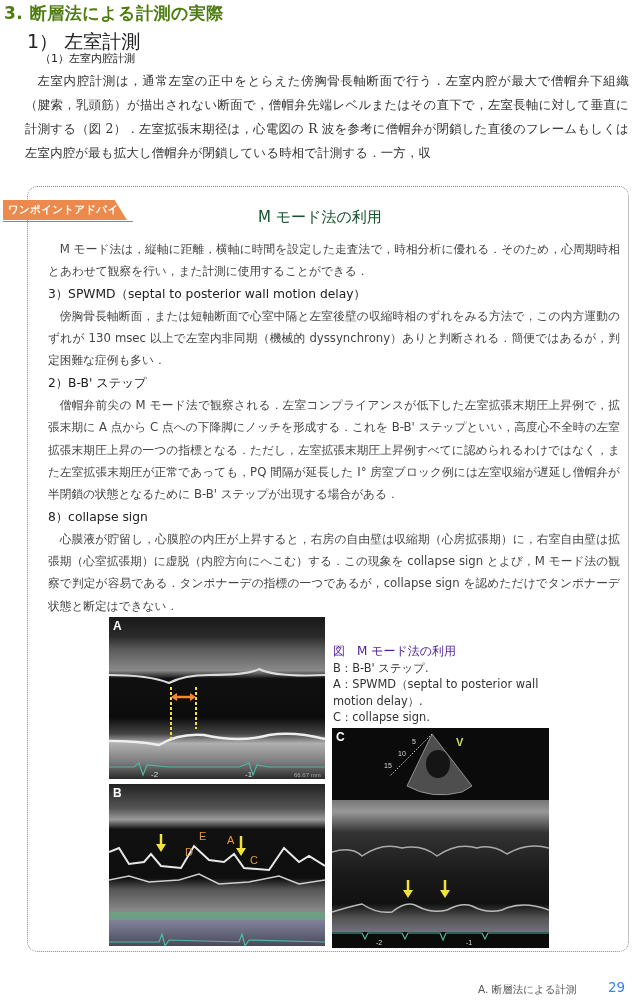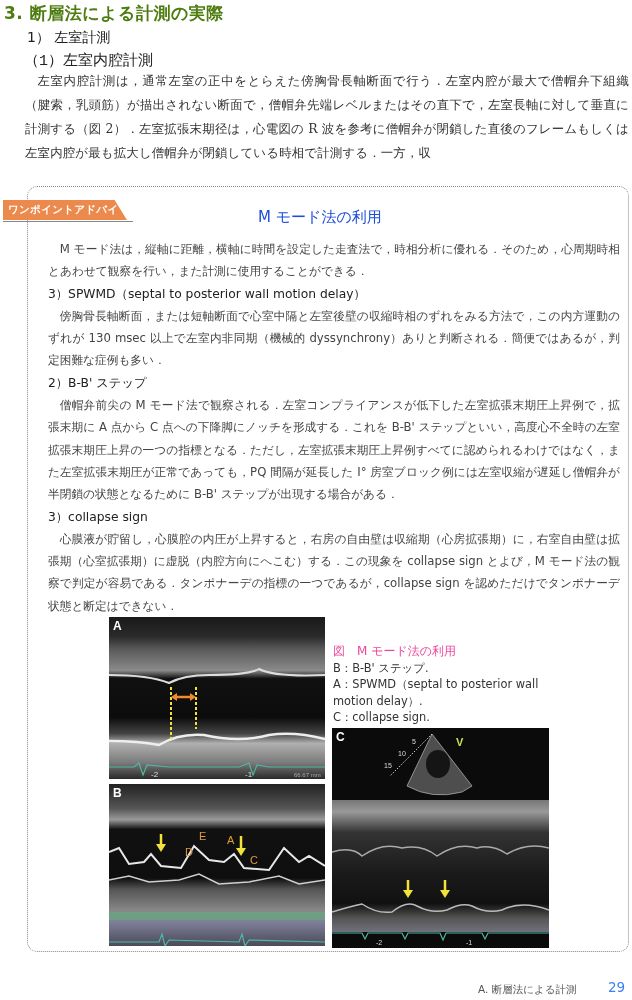--- a/index.html
+++ b/index.html
@@ -1,40 +1,40 @@
 <!DOCTYPE html>
 <html><head>
   <meta charset="utf-8">
   <style>
     * { margin: 0; padding: 0; box-sizing: border-box; }
     html, body { width: 632px; height: 1000px; background: #ffffff; overflow: hidden; }
     body { position: relative; font-family: "DejaVu Sans", sans-serif; color: #333; }
 
     .section-title { position: absolute; left: 4px; top: 2px; font-size: 17px; font-weight: bold; color: #4d7c0f; letter-spacing: 0.5px; }
-    .sub1 { position: absolute; left: 27px; top: 29px; font-size: 14px; color: #222; }
-    .sub2 { position: absolute; left: 24px; top: 51px; font-size: 15px; color: #222; font-family: Liberation Mono, monospace; }
+    .sub1 { position: absolute; left: 27px; top: 29px; font-size: 19px; color: #222; }
+    .sub2 { position: absolute; left: 40px; top: 51px; font-size: 11px; color: #222; }
     .body-text { position: absolute; left: 25px; top: 69px; width: 604px; font-family: "DejaVu Serif", serif; font-size: 12.4px; line-height: 24px; color: #333; text-align: justify; text-indent: 1em; letter-spacing: 0.2px; }
 
     .box { position: absolute; left: 27px; top: 186px; width: 602px; height: 766px; border: 1px dotted #888; border-radius: 10px; }
     .tag { position: absolute; left: 3px; top: 200px; height: 20px; width: 124px; background: #ec8a4d; color: #fff; font-size: 10.5px; font-weight: bold; padding: 3px 0 0 5px; clip-path: polygon(0 0, 90% 0, 100% 100%, 0 100%); letter-spacing: 0.3px; }
     .tag-line { position: absolute; left: 3px; top: 221px; width: 130px; height: 1px; background: #888; }
-    .box-title { position: absolute; left: 258px; top: 208px; font-size: 15px; color: #1d4ed8; }
+    .box-title { position: absolute; left: 258px; top: 208px; font-size: 15px; color: #14532d; }
 
     .advice { position: absolute; left: 48px; top: 238px; width: 572px; font-size: 11.7px; line-height: 22.3px; color: #444; text-align: justify; }
     .advice p { margin: 0; }
     .advice .ind { text-indent: 1em; }
     .advice .h { color: #222; font-size: 12.3px; }
 
     .figA { position: absolute; left: 109px; top: 617px; width: 216px; height: 162px; background: #111; overflow: hidden; }
     .figB { position: absolute; left: 109px; top: 784px; width: 216px; height: 162px; background: #111; overflow: hidden; }
     .figC { position: absolute; left: 332px; top: 728px; width: 217px; height: 220px; background: #0d0d0d; overflow: hidden; }
     .panel-label { position: absolute; left: 4px; top: 2px; color: #fff; font-weight: bold; font-size: 12px; font-family: "Liberation Sans", sans-serif; }
 
     .caption { position: absolute; left: 333px; top: 643px; width: 218px; font-size: 11.4px; line-height: 16.6px; color: #333; }
-    .caption .cap-title { color: #ec4899; font-size: 12px; }
+    .caption .cap-title { color: #4c1d95; font-size: 12px; }
 
     .footer-section { position: absolute; left: 478px; top: 983px; font-size: 10.5px; color: #555; }
     .footer-page { position: absolute; left: 608px; top: 979px; font-size: 13.5px; color: #3b82f6; }
   </style>
 </head>
 <body>
 
 <div class="section-title">3. 断層法による計測の実際</div>
 <div class="sub1">1）  左室計測</div>
 <div class="sub2">（1）左室内腔計測</div>
@@ -44,21 +44,21 @@
 <div class="tag">ワンポイントアドバイス</div>
 <div class="tag-line"></div>
 <div class="box-title">M モード法の利用</div>
 
 <div class="advice">
   <p class="ind">M モード法は，縦軸に距離，横軸に時間を設定した走査法で，時相分析に優れる．そのため，心周期時相とあわせて観察を行い，また計測に使用することができる．</p>
   <p class="h">3）SPWMD（septal to posterior wall motion delay）</p>
   <p class="ind">傍胸骨長軸断面，または短軸断面で心室中隔と左室後壁の収縮時相のずれをみる方法で，この内方運動のずれが 130 msec 以上で左室内非同期（機械的 dyssynchrony）ありと判断される．簡便ではあるが，判定困難な症例も多い．</p>
   <p class="h">2）B-B' ステップ</p>
   <p class="ind">僧帽弁前尖の M モード法で観察される．左室コンプライアンスが低下した左室拡張末期圧上昇例で，拡張末期に A 点から C 点への下降脚にノッチを形成する．これを B-B' ステップといい，高度心不全時の左室拡張末期圧上昇の一つの指標となる．ただし，左室拡張末期圧上昇例すべてに認められるわけではなく，また左室拡張末期圧が正常であっても，PQ 間隔が延長した I° 房室ブロック例には左室収縮が遅延し僧帽弁が半閉鎖の状態となるために B-B' ステップが出現する場合がある．</p>
-  <p class="h">3）collapse sign</p>
+  <p class="h">8）collapse sign</p>
   <p class="ind">心膜液が貯留し，心膜腔の内圧が上昇すると，右房の自由壁は収縮期（心房拡張期）に，右室自由壁は拡張期（心室拡張期）に虚脱（内腔方向にへこむ）する．この現象を collapse sign とよび，M モード法の観察で判定が容易である．タンポナーデの指標の一つであるが，collapse sign を認めただけでタンポナーデ状態と断定はできない．</p>
 </div>
 
 <div class="figA">
   <svg width="216" height="162" viewBox="0 0 216 162">
     <defs>
       <linearGradient id="gA" x1="0" y1="0" x2="0" y2="1">
         <stop offset="0" stop-color="#1a1a1a"></stop>
         <stop offset="0.12" stop-color="#2a2a2a"></stop>
         <stop offset="0.2" stop-color="#5a5a5a"></stop>

